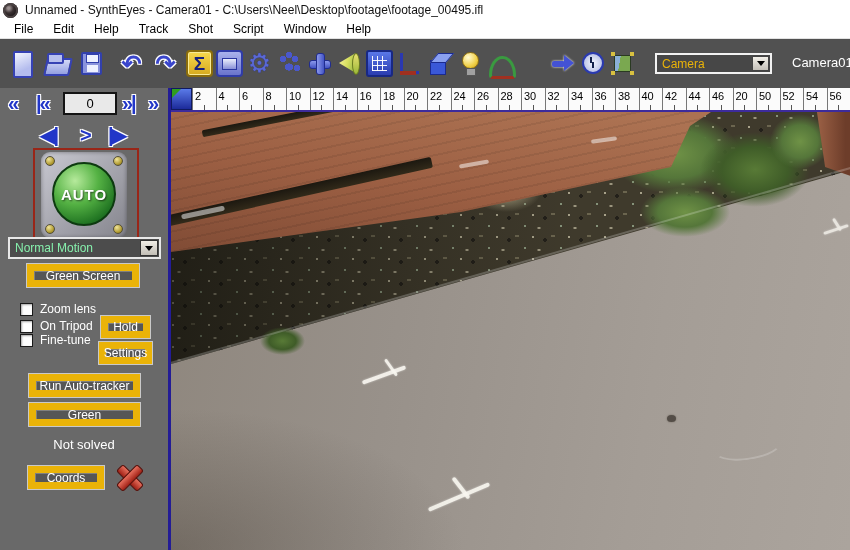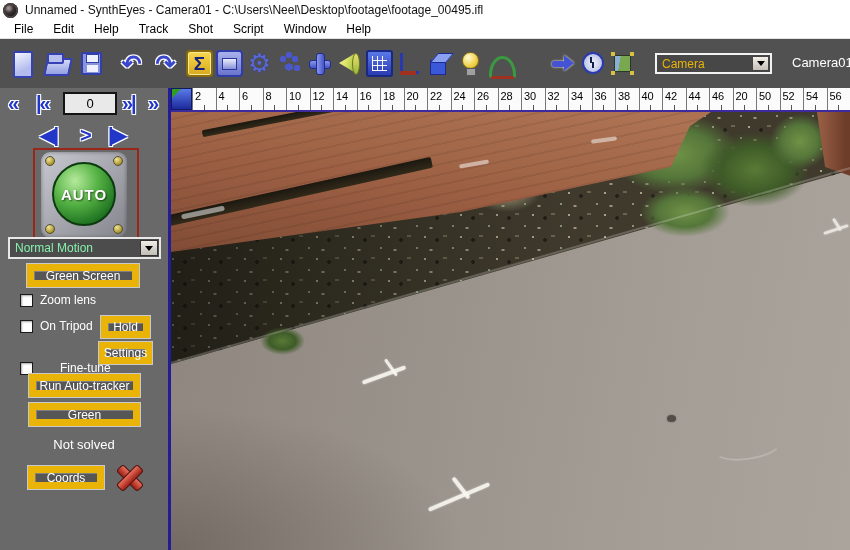--- a/index.html
+++ b/index.html
@@ -376,30 +376,30 @@
 
   <div class="mode-select">
     <span>Normal Motion</span>
     <span class="dd">
         <span class="dd-arrow"></span>
       </span>
   </div>
 
   <div class="btn3d" style="left:27px; top:176px; width:112px; height:23px;">Green Screen</div>
 
-  <div class="chk-row" style="top:205px;">
+  <div class="chk-row" style="top:214px;">
     <span class="chk-box"></span>
     <span class="chk-label">Zoom lens</span>
   </div>
   <div class="chk-row" style="top:231px;">
     <span class="chk-box"></span>
     <span class="chk-label">On Tripod</span>
   </div>
   <div class="btn3d" style="left:101px; top:228px; width:49px; height:22px;">Hold</div>
-  <div class="chk-row" style="top:273px;gap:20px;">
+  <div class="chk-row" style="top:245px;">
     <span class="chk-box"></span>
     <span class="chk-label">Fine-tune</span>
   </div>
   <div class="btn3d" style="left:99px; top:254px; width:53px; height:22px;">Settings</div>
 
   <div class="btn3d" style="left:29px; top:286px; width:111px; height:23px;">Run Auto-tracker</div>
   <div class="btn3d" style="left:29px; top:315px; width:111px; height:23px;">Green</div>
 
   <div class="status-text">Not solved</div>
 

